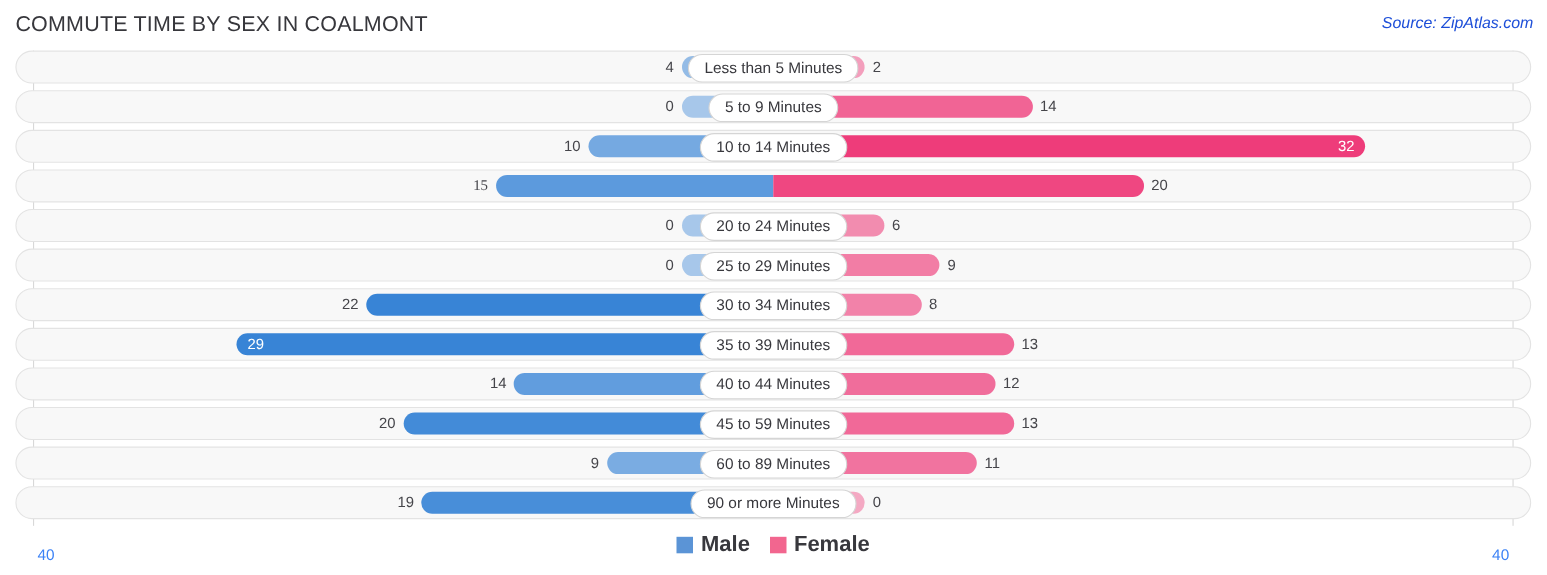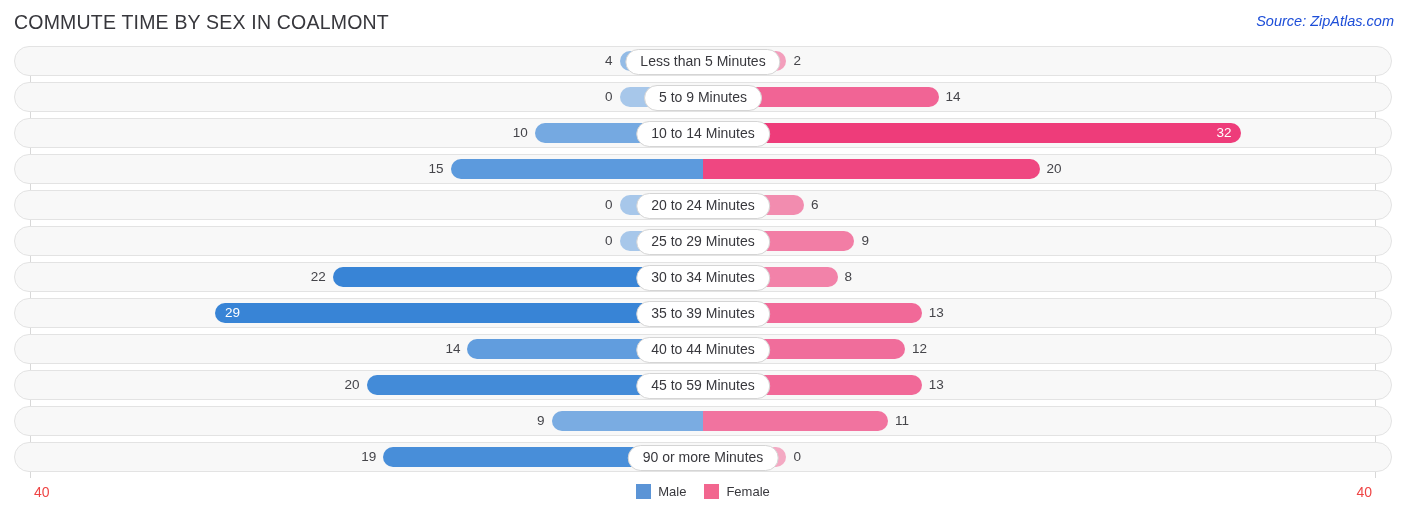--- a/index.html
+++ b/index.html
@@ -136,42 +136,43 @@
   }
 
   
   .footer {
     position: relative;
     height: 40px;
     margin: 0 14px;
   }
   .tick {
     position: absolute;
-    top: 6px;
+    top: 18px;
     font-size: 14px;
-    color: #ef4444;
+    color: #3b82f6;
   }
   .tick-left  { left: 20px; }
   .tick-right { right: 20px; }
 
   .legend {
     position: absolute;
     left: 0; right: 0;
     top: 6px;
     display: flex;
     justify-content: center;
     align-items: center;
     gap: 18px;
   }
   .legend-item {
     display: flex;
     align-items: center;
     gap: 7px;
-    font-size: 13px;
+    font-size: 20px;
     color: #38383d;
+    font-weight: bold;
   }
   .swatch {
     width: 15px;
     height: 15px;
     display: inline-block;
   }
 </style>
 </head>
 <body>
 
@@ -208,21 +209,21 @@
           <div class="bar bar-female" style="width: 40%; background: rgb(238, 60, 122);"></div>
           <div class="val val-male" style="right: 62.5%; margin-right: 7px;">10</div>
           <div class="val val-female inside" style="right: 10%; margin-right: 10px; text-align: right;">32</div>
           <div class="cat-pill">10 to 14 Minutes</div>
         </div>
       </div>
       <div class="row">
         <div class="row-inner">
           <div class="bar bar-male" style="width: 18.75%; background: rgba(56, 132, 214, 0.816);"></div>
           <div class="bar bar-female" style="width: 25%; background: rgba(238, 60, 122, 0.945);"></div>
-          <div class="val val-male" style="right: 68.75%; margin-right: 7px;">15</div>
+          <div class="val val-male" style="right: 68.75%; margin-right: 7px; font-family: Liberation Serif, serif;">15</div>
           <div class="val val-female" style="left: 75%; margin-left: 7px;">20</div>
         </div>
       </div>
       <div class="row">
         <div class="row-inner">
           <div class="bar bar-male" style="width: 6.2%; background: rgba(56, 132, 214, 0.42);"></div>
           <div class="bar bar-female" style="width: 7.5%; background: rgba(238, 60, 122, 0.576);"></div>
           <div class="val val-male" style="right: 56.2%; margin-right: 7px;">0</div>
           <div class="val val-female" style="left: 57.5%; margin-left: 7px;">6</div>
           <div class="cat-pill">20 to 24 Minutes</div>
@@ -272,20 +273,21 @@
           <div class="val val-female" style="left: 66.25%; margin-left: 7px;">13</div>
           <div class="cat-pill">45 to 59 Minutes</div>
         </div>
       </div>
       <div class="row">
         <div class="row-inner">
           <div class="bar bar-male" style="width: 11.25%; background: rgba(56, 132, 214, 0.66);"></div>
           <div class="bar bar-female" style="width: 13.75%; background: rgba(238, 60, 122, 0.71);"></div>
           <div class="val val-male" style="right: 61.25%; margin-right: 7px;">9</div>
           <div class="val val-female" style="left: 63.75%; margin-left: 7px;">11</div>
+          <div class="cat-pill">60 to 89 Minutes</div>
         </div>
       </div>
       <div class="row">
         <div class="row-inner">
           <div class="bar bar-male" style="width: 23.75%; background: rgba(56, 132, 214, 0.92);"></div>
           <div class="bar bar-female" style="width: 6.2%; background: rgba(238, 60, 122, 0.42);"></div>
           <div class="val val-male" style="right: 73.75%; margin-right: 7px;">19</div>
           <div class="val val-female" style="left: 56.2%; margin-left: 7px;">0</div>
           <div class="cat-pill">90 or more Minutes</div>
         </div>

